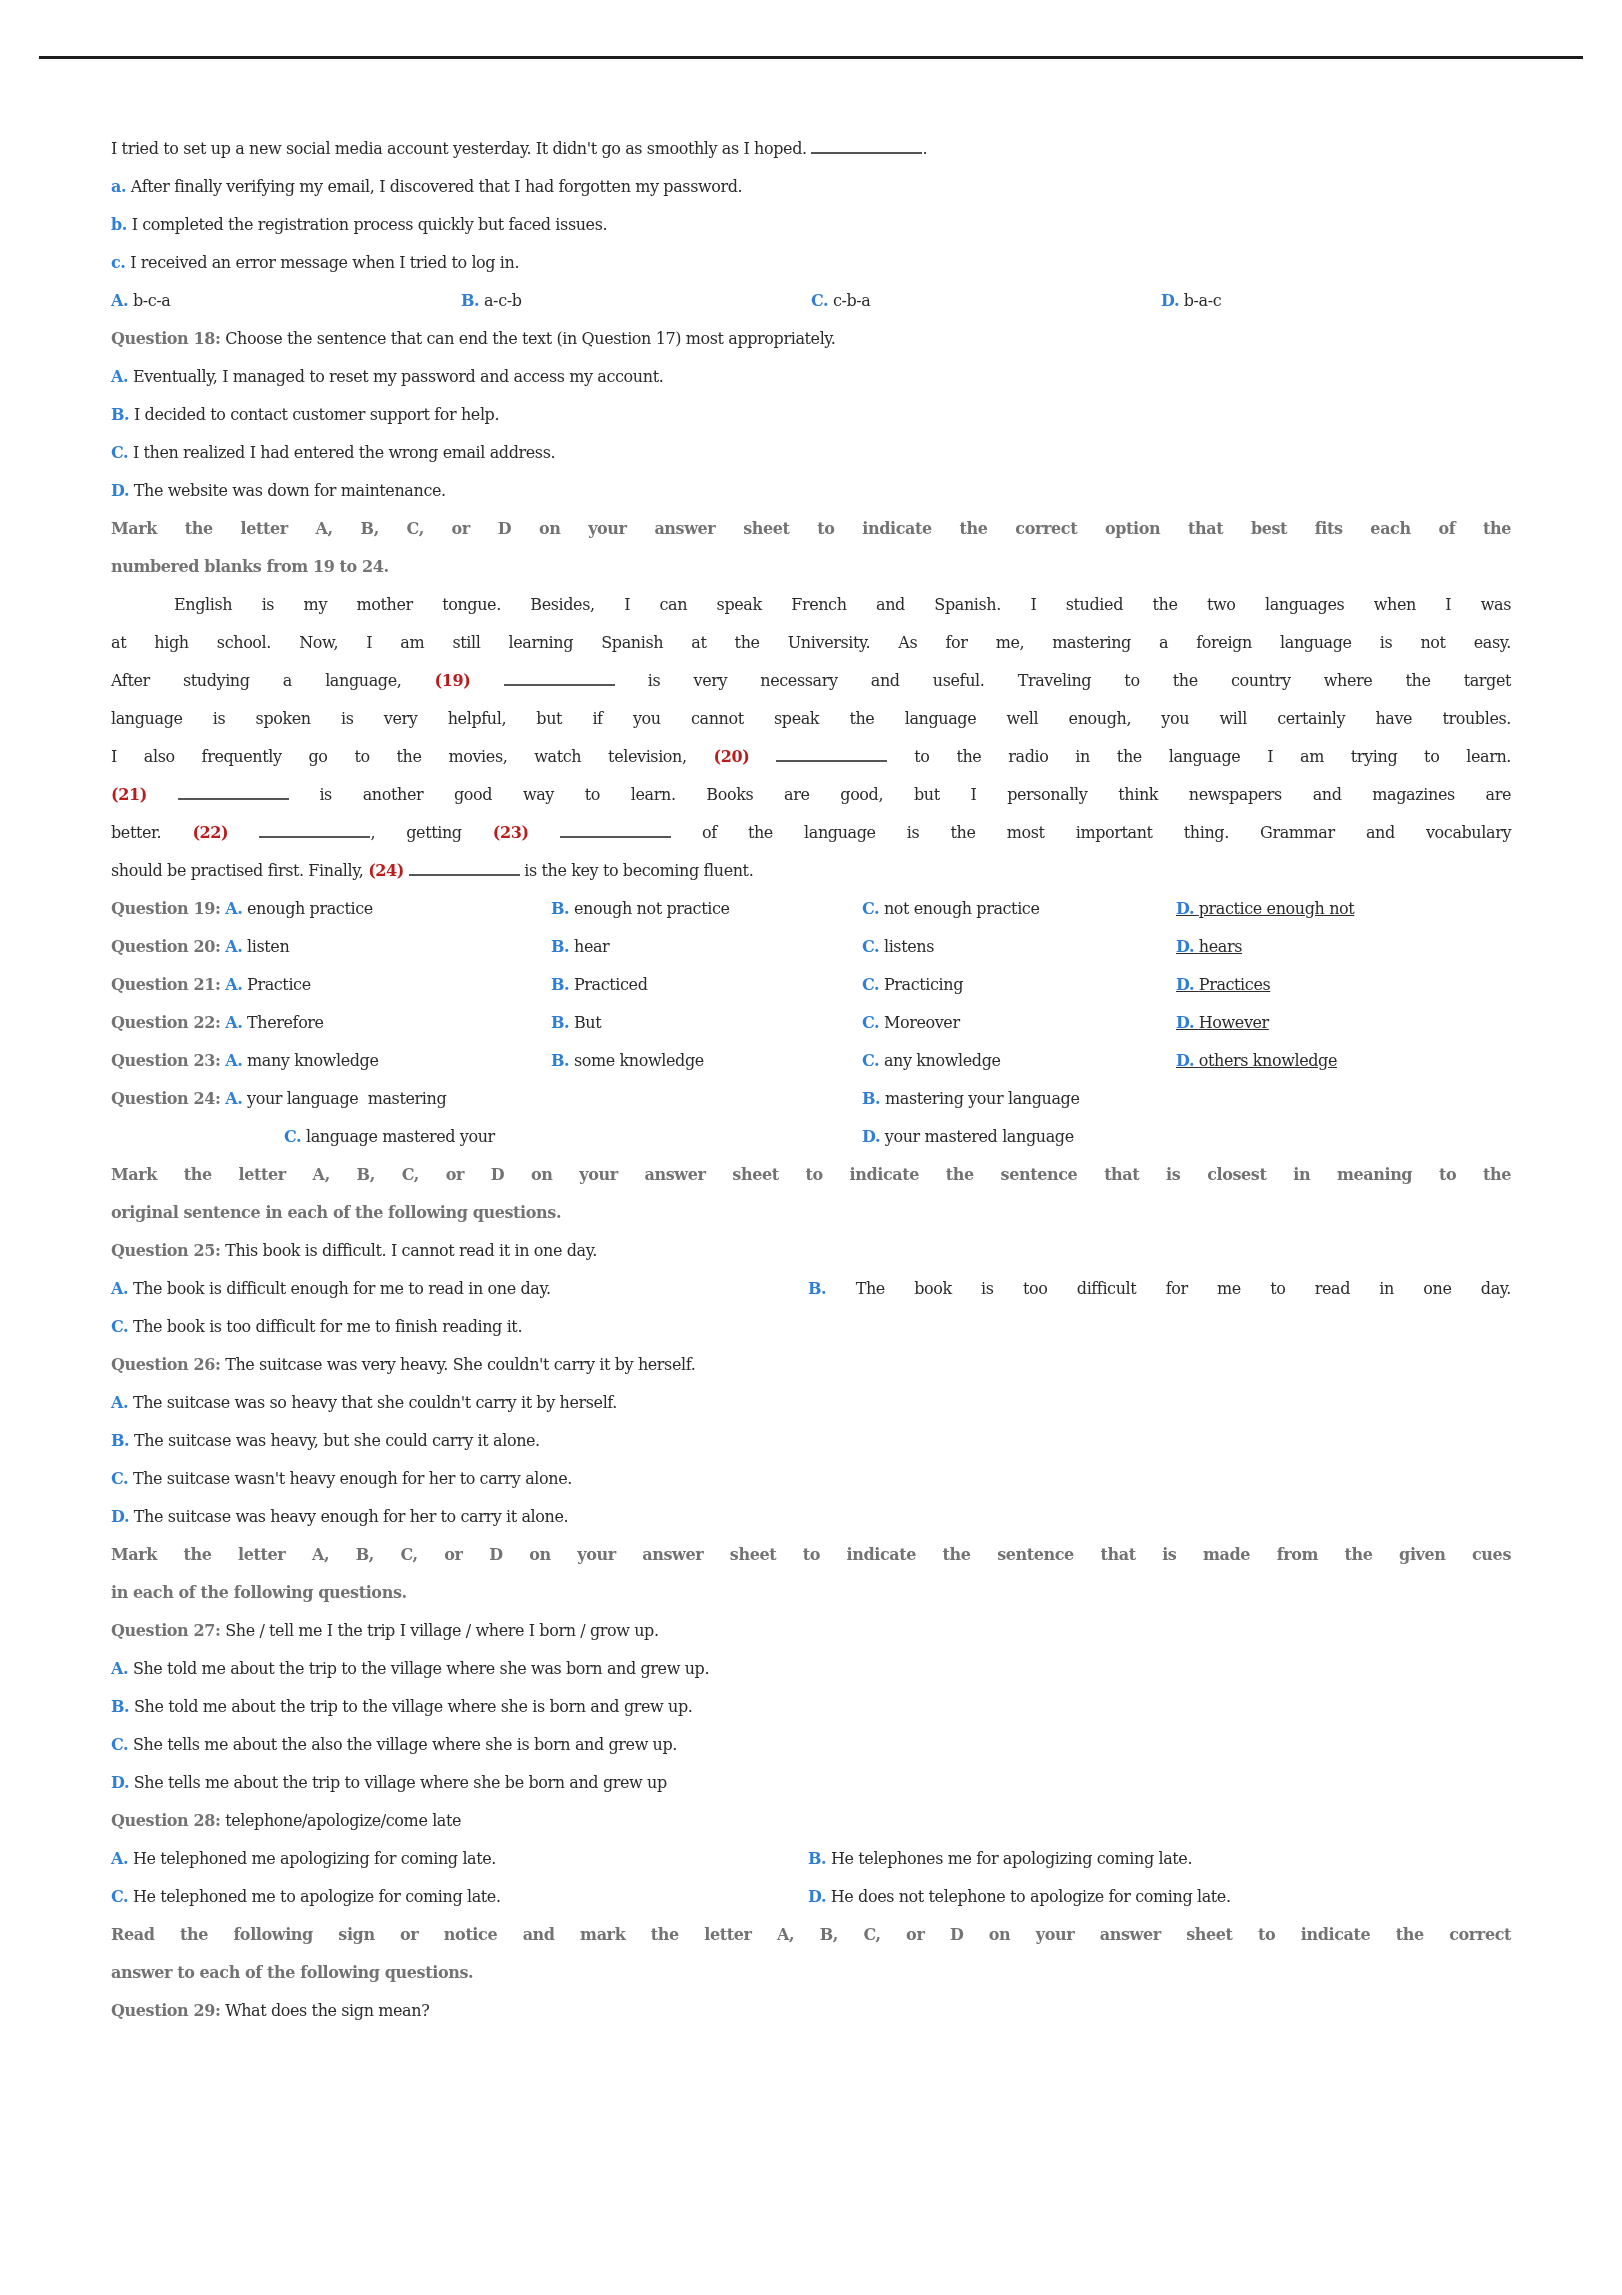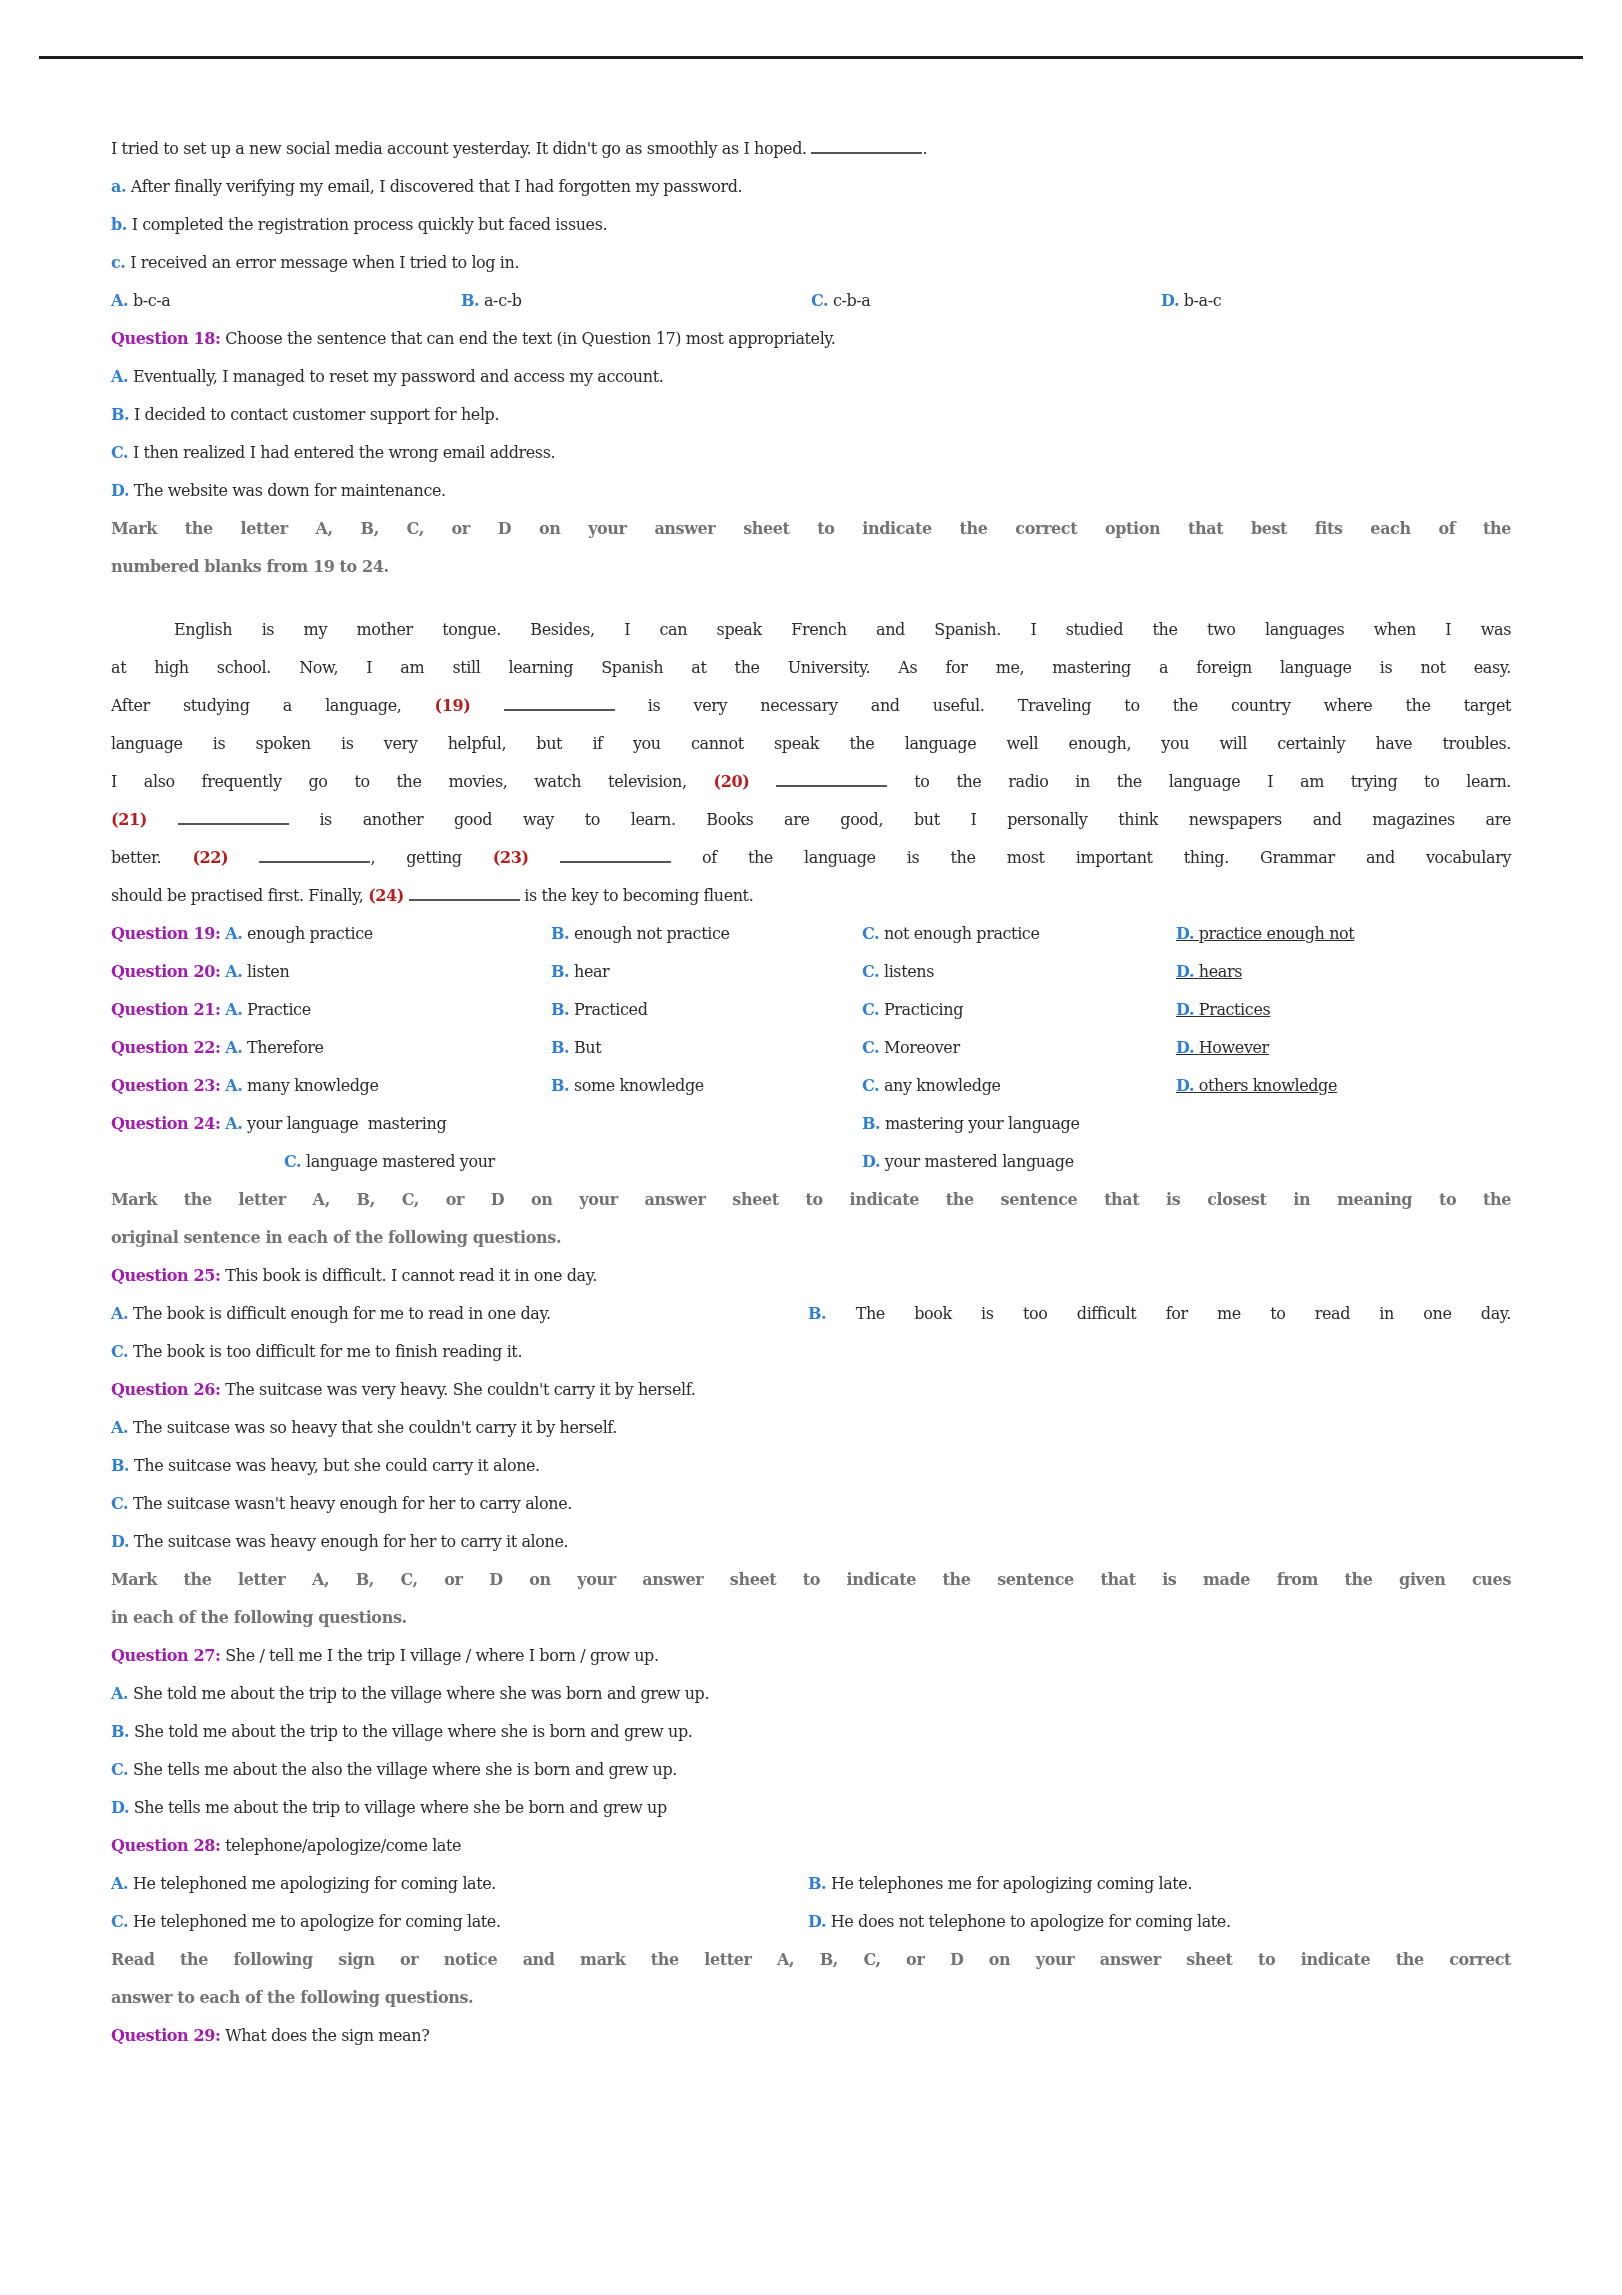--- a/index.html
+++ b/index.html
@@ -9,26 +9,26 @@
   }
   .rule {
     position: absolute; left: 39px; top: 56px; width: 1544px; height: 3.3px; background: #1c1c1c;
   }
   .page {
     position: absolute; left: 111px; top: 130px; width: 1400px;
     font-size: 16px; line-height: 38px; letter-spacing: -0.4px;
   }
   .line { white-space: nowrap; height: 38px; position: relative; }
   .lbl { color: #2f7fd6; font-weight: bold; }
-  .qlbl { color: #a21caf; font-weight: bold; }
+  .qlbl { color: #737373; font-weight: bold; }
   .instr { color: #737373; font-weight: bold; white-space: normal; text-align: justify; text-align-last: left; height: auto; }
   .para { text-align: justify; white-space: normal; }
   .para .pl { display: block; text-align: justify; text-align-last: justify; white-space: nowrap; height: 38px; }
   .para .pl.last { text-align-last: left; }
-  .indent { padding-left: 63px; margin-top: 25px; }
+  .indent { padding-left: 63px; }
   .blank { display: inline-block; width: 111px; border-bottom: 2px solid #555; height: 19.6px; vertical-align: baseline; }
   .bnum { color: #b91c1c; font-weight: bold; }
   .col { position: absolute; top: 0; }
   .c1 { left: 0; }
   .c2 { left: 350px; }
   .c3 { left: 700px; }
   .c4 { left: 1050px; }
   .q19 .c2 { left: 440px; }
   .q19 .c3 { left: 751px; }
   .q19 .c4 { left: 1065px; text-decoration: underline; }

